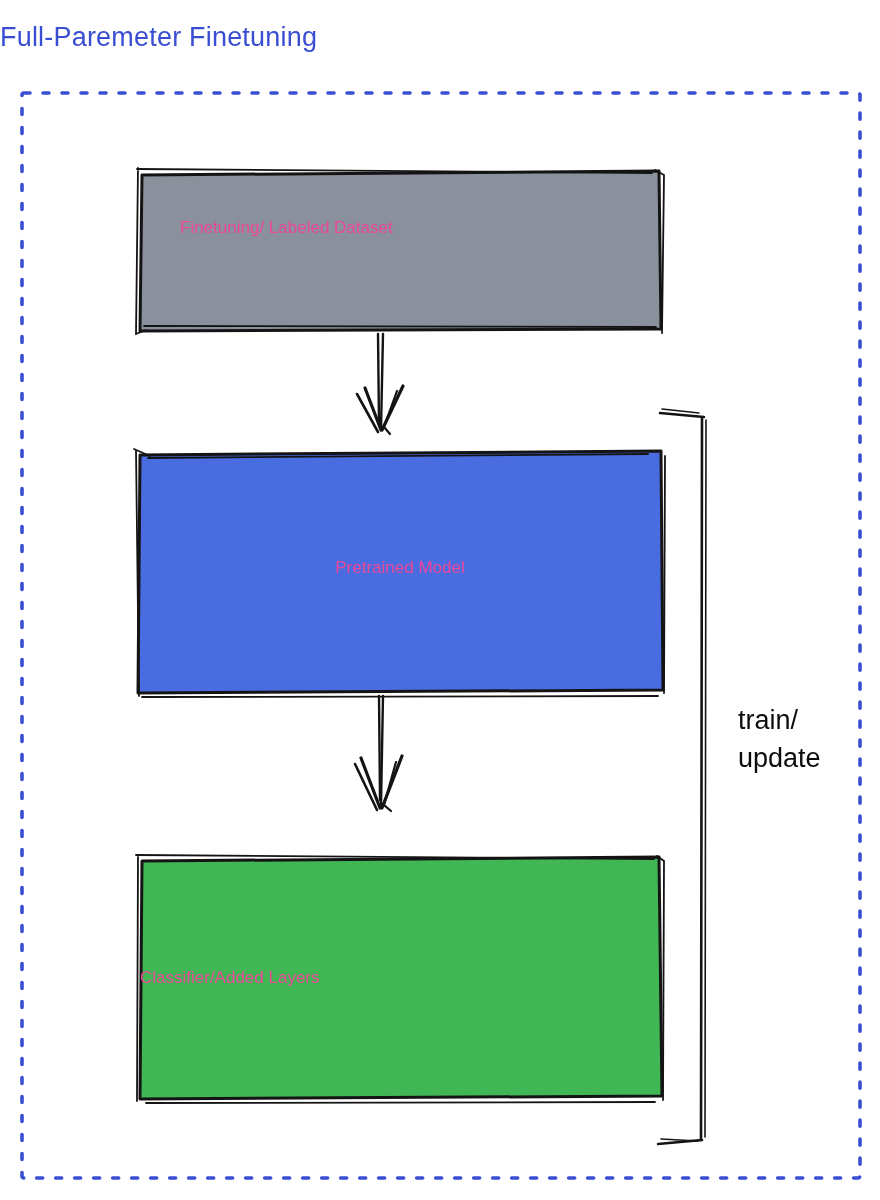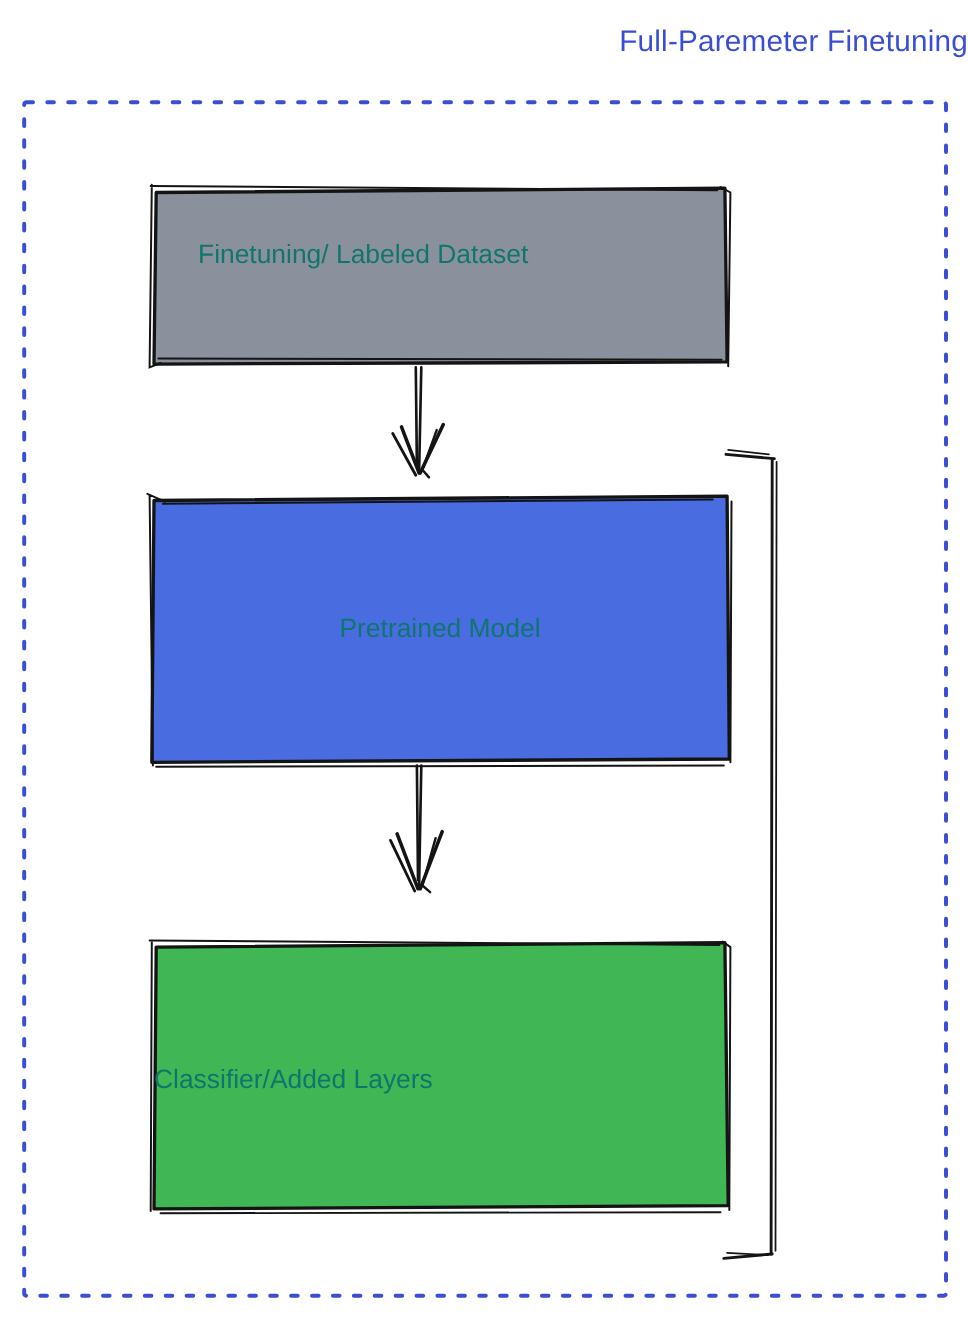--- a/index.html
+++ b/index.html
@@ -13,37 +13,37 @@
     height: 1200px;
     background: #ffffff;
     font-family: "Liberation Sans", sans-serif;
     overflow: hidden;
   }
   .diagram-title {
     position: absolute;
     left: 0;
     top: 22px;
     width: 880px;
-    text-align: right;
+    text-align: left;
     font-size: 27px;
     font-weight: 500;
     color: #3a4ed4;
     letter-spacing: 0.2px;
   }
   .sketch-svg {
     position: absolute;
     left: 0;
     top: 0;
     width: 880px;
     height: 1200px;
   }
   .box-label {
     position: absolute;
-    font-size: 24px;
-    color: #0f766e;
+    font-size: 17px;
+    color: #ec4899;
     white-space: nowrap;
   }
   .label-dataset {
     left: 180px;
     top: 218px;
   }
   .label-pretrained {
     left: 138px;
     top: 558px;
     width: 524px;
@@ -117,14 +117,18 @@
       <path d="M661,1139 L698,1141" stroke-width="1.6"></path>
     </g>
   </svg>
 
   <div class="box-label label-dataset">Finetuning/ Labeled Dataset</div>
 
   <div class="box-label label-pretrained">Pretrained Model</div>
 
   <div class="box-label label-classifier">Classifier/Added Layers</div>
 
+  <div class="bracket-label">
+    <div>train/</div>
+    <div>update</div>
+  </div>
 
 </div>
 
 </body></html>

